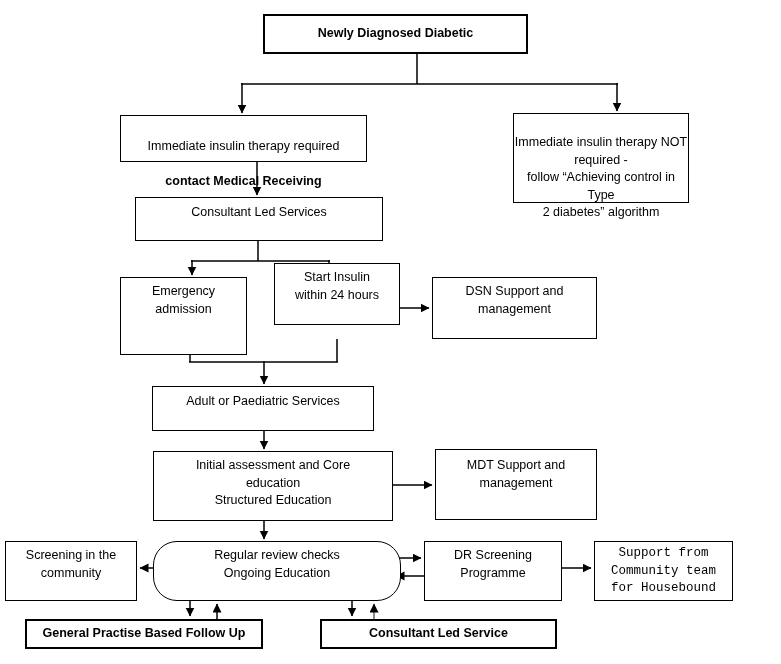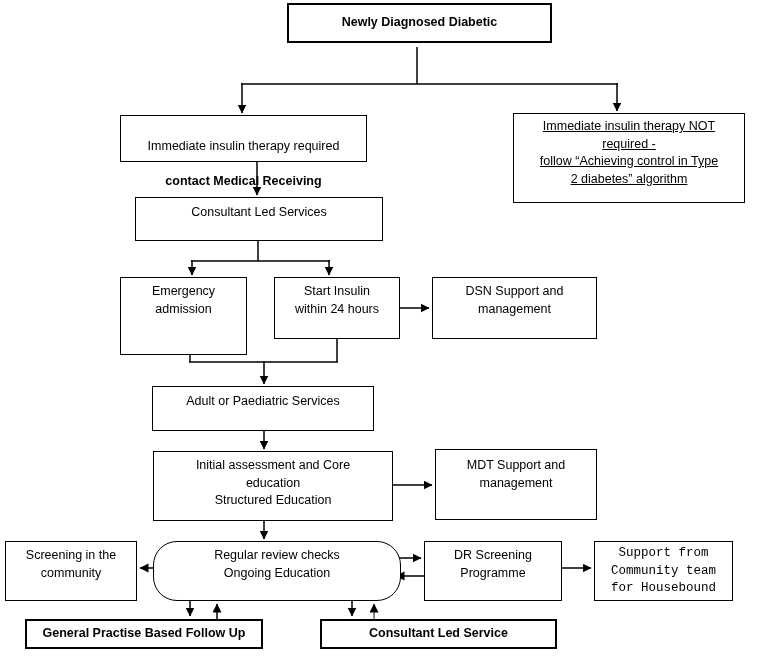--- a/index.html
+++ b/index.html
@@ -19,26 +19,26 @@
     text-align:center;
     font-size:12.5px;
     line-height:17.5px;
     white-space:pre-line;
     padding-top:5px;
   }
   .node.thick { border-width:2px; }
   .bold { font-weight:bold; }
   .node span { display:block; white-space:pre-line; }
   
-  #n-start        { left:263px; top:3px;   width:265px; height:40px; padding-top:9px;margin-left:24px; }
+  #n-start        { left:263px; top:14px;   width:265px; height:40px; padding-top:9px; }
   #n-req          { left:120px; top:115px; width:247px; height:47px; padding-top:4px; }
-  #n-notreq       { left:513px; top:113px; width:232px; height:90px; padding-top:4px;text-decoration:underline; }
+  #n-notreq       { left:513px; top:113px; width:176px; height:90px; padding-top:20px; }
   #n-cls          { left:135px; top:197px; width:248px; height:44px; padding-top:6px; }
   #n-emerg        { left:120px; top:277px; width:127px; height:78px; }
-  #n-insulin24    { left:274px; top:277px; width:126px; height:62px; }
+  #n-insulin24    { left:274px; top:263px; width:126px; height:62px; }
   #n-dsn          { left:432px; top:277px; width:165px; height:62px; }
   #n-adult        { left:152px; top:386px; width:222px; height:45px; padding-top:6px; }
   #n-initial      { left:153px; top:451px; width:240px; height:70px; }
   #n-mdt          { left:435px; top:449px; width:162px; height:71px; padding-top:7px; }
   #n-screen       { left:5px;   top:541px; width:132px; height:60px; }
   #n-review       { left:153px; top:541px; width:248px; height:60px;border-radius:24px; }
   #n-dr           { left:424px; top:541px; width:138px; height:60px; }
   #n-support      { left:594px; top:541px; width:139px; height:60px; padding-top:3px;font-family:Liberation Mono, monospace; }
   #n-gp           { left:25px;  top:619px; width:238px; height:30px; padding-top:4px; }
   #n-clsvc        { left:320px; top:619px; width:237px; height:30px; padding-top:4px; }

